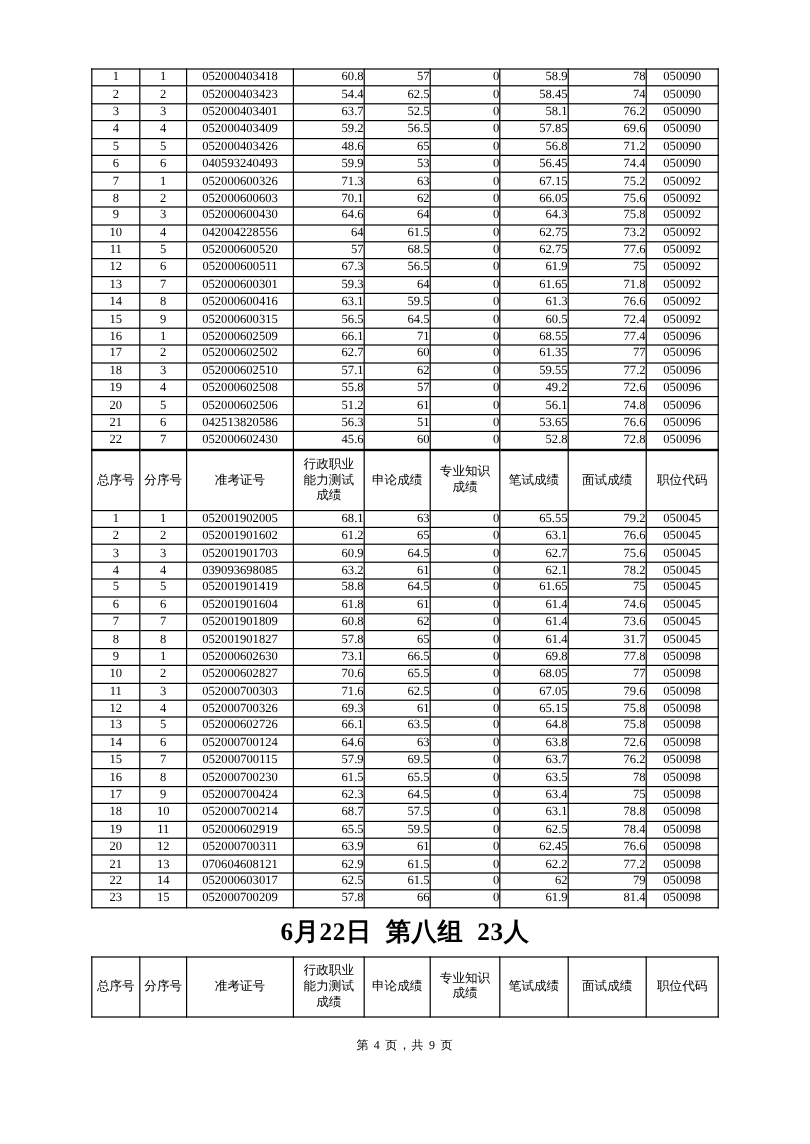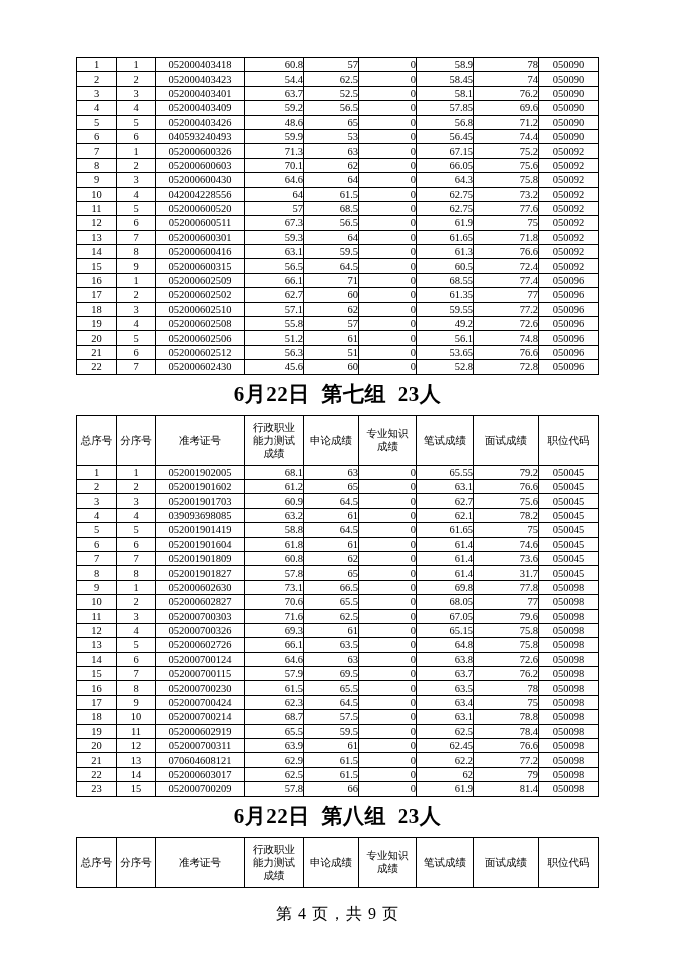--- a/index.html
+++ b/index.html
@@ -54,21 +54,21 @@
     font-weight: bold;
     line-height: 26px;
     margin: 6px 0 8px 0;
     word-spacing: 6px;
     letter-spacing: 0.5px;
   }
   .page-footer {
     width: 523px;
     margin-left: 76px;
     text-align: center;
-    font-size: 16px;
+    font-size: 10px;
     margin-top: 16px;
     letter-spacing: 1px;
   }
 </style>
 </head>
 <body>
 
 <div class="sheet">
   <div class="content">
 
@@ -301,21 +301,21 @@
             <td class="num">51.2</td>
             <td class="num">61</td>
             <td class="num">0</td>
             <td class="num">56.1</td>
             <td class="num">74.8</td>
             <td class="ctr">050096</td>
           </tr>
           <tr>
             <td class="ctr">21</td>
             <td class="ctr">6</td>
-            <td class="ctr">052000602512</td>
+            <td class="ctr">042513820586</td>
             <td class="num">56.3</td>
             <td class="num">51</td>
             <td class="num">0</td>
             <td class="num">53.65</td>
             <td class="num">76.6</td>
             <td class="ctr">050096</td>
           </tr>
           <tr>
             <td class="ctr">22</td>
             <td class="ctr">7</td>
@@ -323,21 +323,20 @@
             <td class="num">45.6</td>
             <td class="num">60</td>
             <td class="num">0</td>
             <td class="num">52.8</td>
             <td class="num">72.8</td>
             <td class="ctr">050096</td>
           </tr>
         </tbody>
     </table>
 
-    <div class="section-title">6月22日 第七组 23人</div>
 
     <table class="score">
       <colgroup>
         <col style="width:40px">
           <col style="width:39px">
           <col style="width:89px">
         <col style="width:59px">
           <col style="width:55px">
           <col style="width:58px">
         <col style="width:57px">

